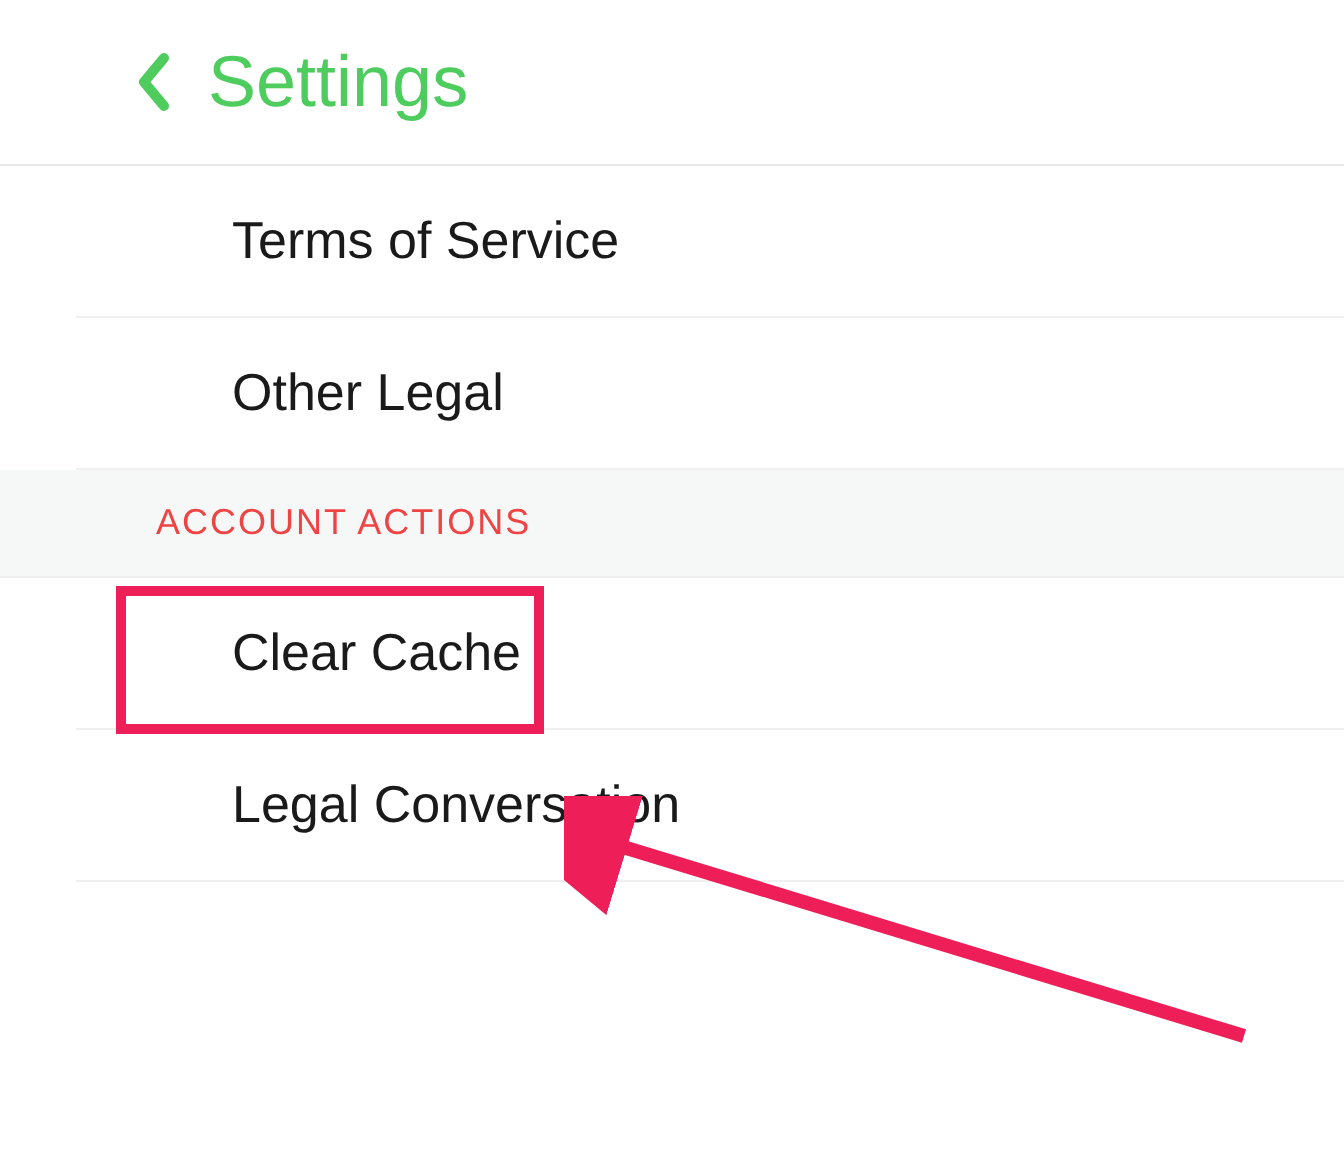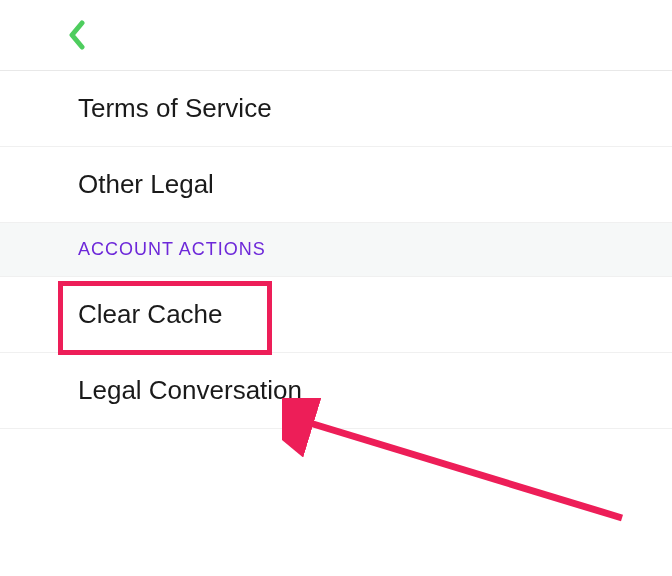--- a/index.html
+++ b/index.html
@@ -34,27 +34,28 @@
       font-size: 36px;
       font-weight: 400;
       color: #4ecd5e;
     }
     .list-item {
       padding: 22px 30px 22px 78px;
       border-bottom: 1px solid #f0f0f0;
       font-size: 26px;
       color: #1a1a1a;
       font-weight: 400;
+      margin-left: 38px;
     }
     .section-header {
       background: #f6f8f8;
       padding: 16px 30px 16px 78px;
       font-size: 18px;
       font-weight: 500;
-      color: #6d28d9;
+      color: #ef4444;
       letter-spacing: 1px;
       border-bottom: 1px solid #f0f0f0;
     }
     .highlight-wrapper {
       position: relative;
     }
     .highlight-box {
       position: absolute;
       border: 5px solid #ed1e58;
       top: 4px;
@@ -74,20 +75,21 @@
   </style>
 </head>
 <body>
 
 <div class="header">
   <span class="back-chevron">
     <svg viewBox="0 0 18 30" fill="none" stroke="#4ecd5e" stroke-width="5" stroke-linecap="round" stroke-linejoin="round">
       <polyline points="14,3 4,15 14,27"></polyline>
     </svg>
   </span>
+  <span class="header-title">Settings</span>
 </div>
 
 <div class="list-item">
   <span>Terms of Service</span>
 </div>
 
 <div class="list-item">
   <span>Other Legal</span>
 </div>
 

